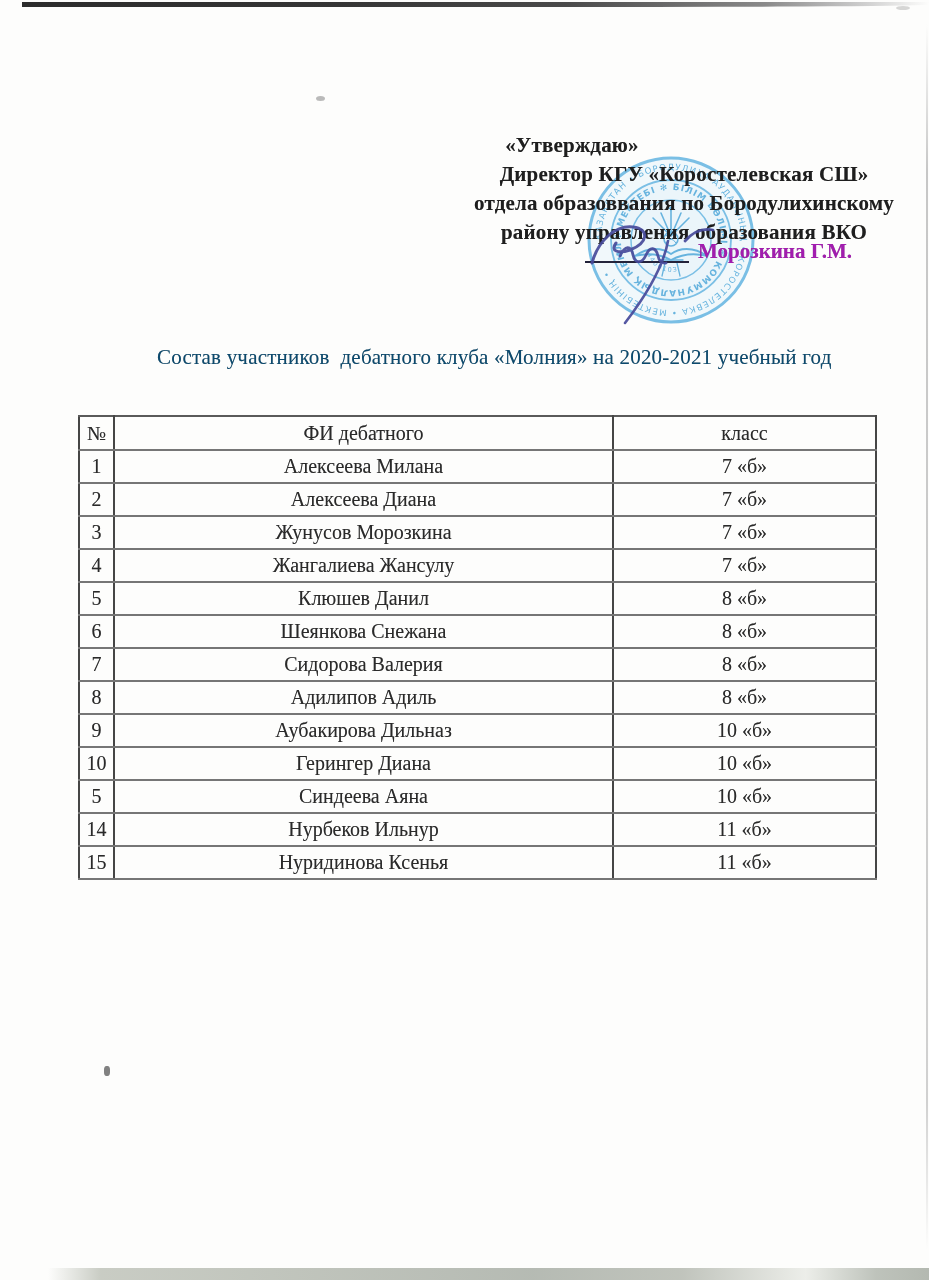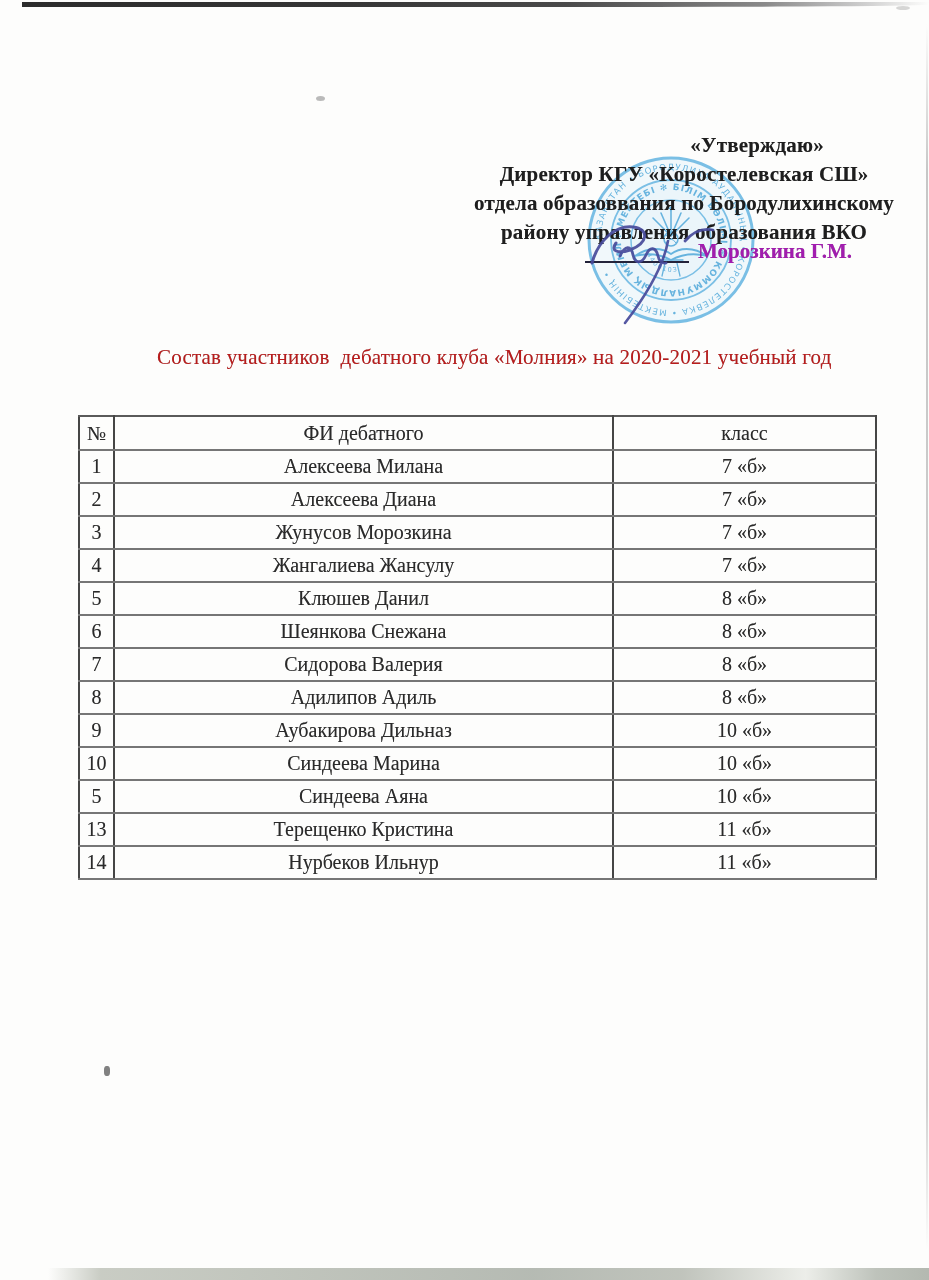--- a/index.html
+++ b/index.html
@@ -32,42 +32,42 @@
   .speck-b{left:104px;top:1066px;width:6px;height:10px;background:#6b6b6b;opacity:.85;border-radius:40%;}
   .speck-c{left:896px;top:6px;width:14px;height:4px;background:#c4c4c4;opacity:.7;}
 
   
   .approval{
     position:absolute;left:432px;top:131px;width:504px;
     font-weight:bold;font-size:21px;line-height:29px;text-align:center;
     color:#1e1e1e;letter-spacing:.2px;z-index:3;
     text-shadow:0 0 .5px rgba(30,30,30,.4);
   }
-  .approval .l0{transform:translateX(-112px);text-align:right;}
+  .approval .l0{transform:translateX(-112px);}
   .sig-underline{
     position:absolute;left:585px;top:246px;width:104px;height:15px;
     border-bottom:2.5px solid #23233a;z-index:3;
   }
   .sig-name{
     position:absolute;left:698px;top:239px;
     font-weight:bold;font-size:21px;color:#a21caf;z-index:3;
     text-shadow:0 0 .5px rgba(30,30,30,.4);
   }
 
   
   .stamp{position:absolute;left:587px;top:156px;width:168px;height:168px;z-index:1;
     filter:blur(.4px);opacity:.95;}
   .stamp text{font-family:"DejaVu Sans",sans-serif;}
 
   
   .ink{position:absolute;left:560px;top:205px;width:220px;height:140px;z-index:4;filter:blur(.25px);}
 
   
   .doc-title{
-    position:absolute;left:157px;top:345px;font-size:21px;color:#b91c1c;
+    position:absolute;left:157px;top:345px;font-size:21px;color:#0c4a6e;
     white-space:pre;letter-spacing:.2px;z-index:2;
     text-shadow:0 0 .4px rgba(40,40,40,.35);
   }
 
   
   table.participants{
     position:absolute;left:78px;top:415px;width:797px;
     border-collapse:collapse;table-layout:fixed;z-index:2;
     font-size:20px;color:#2a2a2a;
   }
@@ -198,34 +198,34 @@
           <td>Адилипов Адиль</td>
           <td>8 «б»</td>
         </tr>
         <tr>
           <td class="num">9</td>
           <td>Аубакирова Дильназ</td>
           <td>10 «б»</td>
         </tr>
         <tr>
           <td class="num">10</td>
-          <td>Синдеева Марина</td>
+          <td>Герингер Диана</td>
           <td>10 «б»</td>
         </tr>
         <tr>
           <td class="num">5</td>
           <td>Синдеева Аяна</td>
           <td>10 «б»</td>
         </tr>
         <tr>
-          <td class="num">13</td>
-          <td>Терещенко Кристина</td>
-          <td>11 «б»</td>
-        </tr>
-        <tr>
           <td class="num">14</td>
           <td>Нурбеков Ильнур</td>
           <td>11 «б»</td>
         </tr>
+        <tr>
+          <td class="num">15</td>
+          <td>Нуридинова Ксенья</td>
+          <td>11 «б»</td>
+        </tr>
       </tbody>
   </table>
 
 </div>
 
 </body></html>

